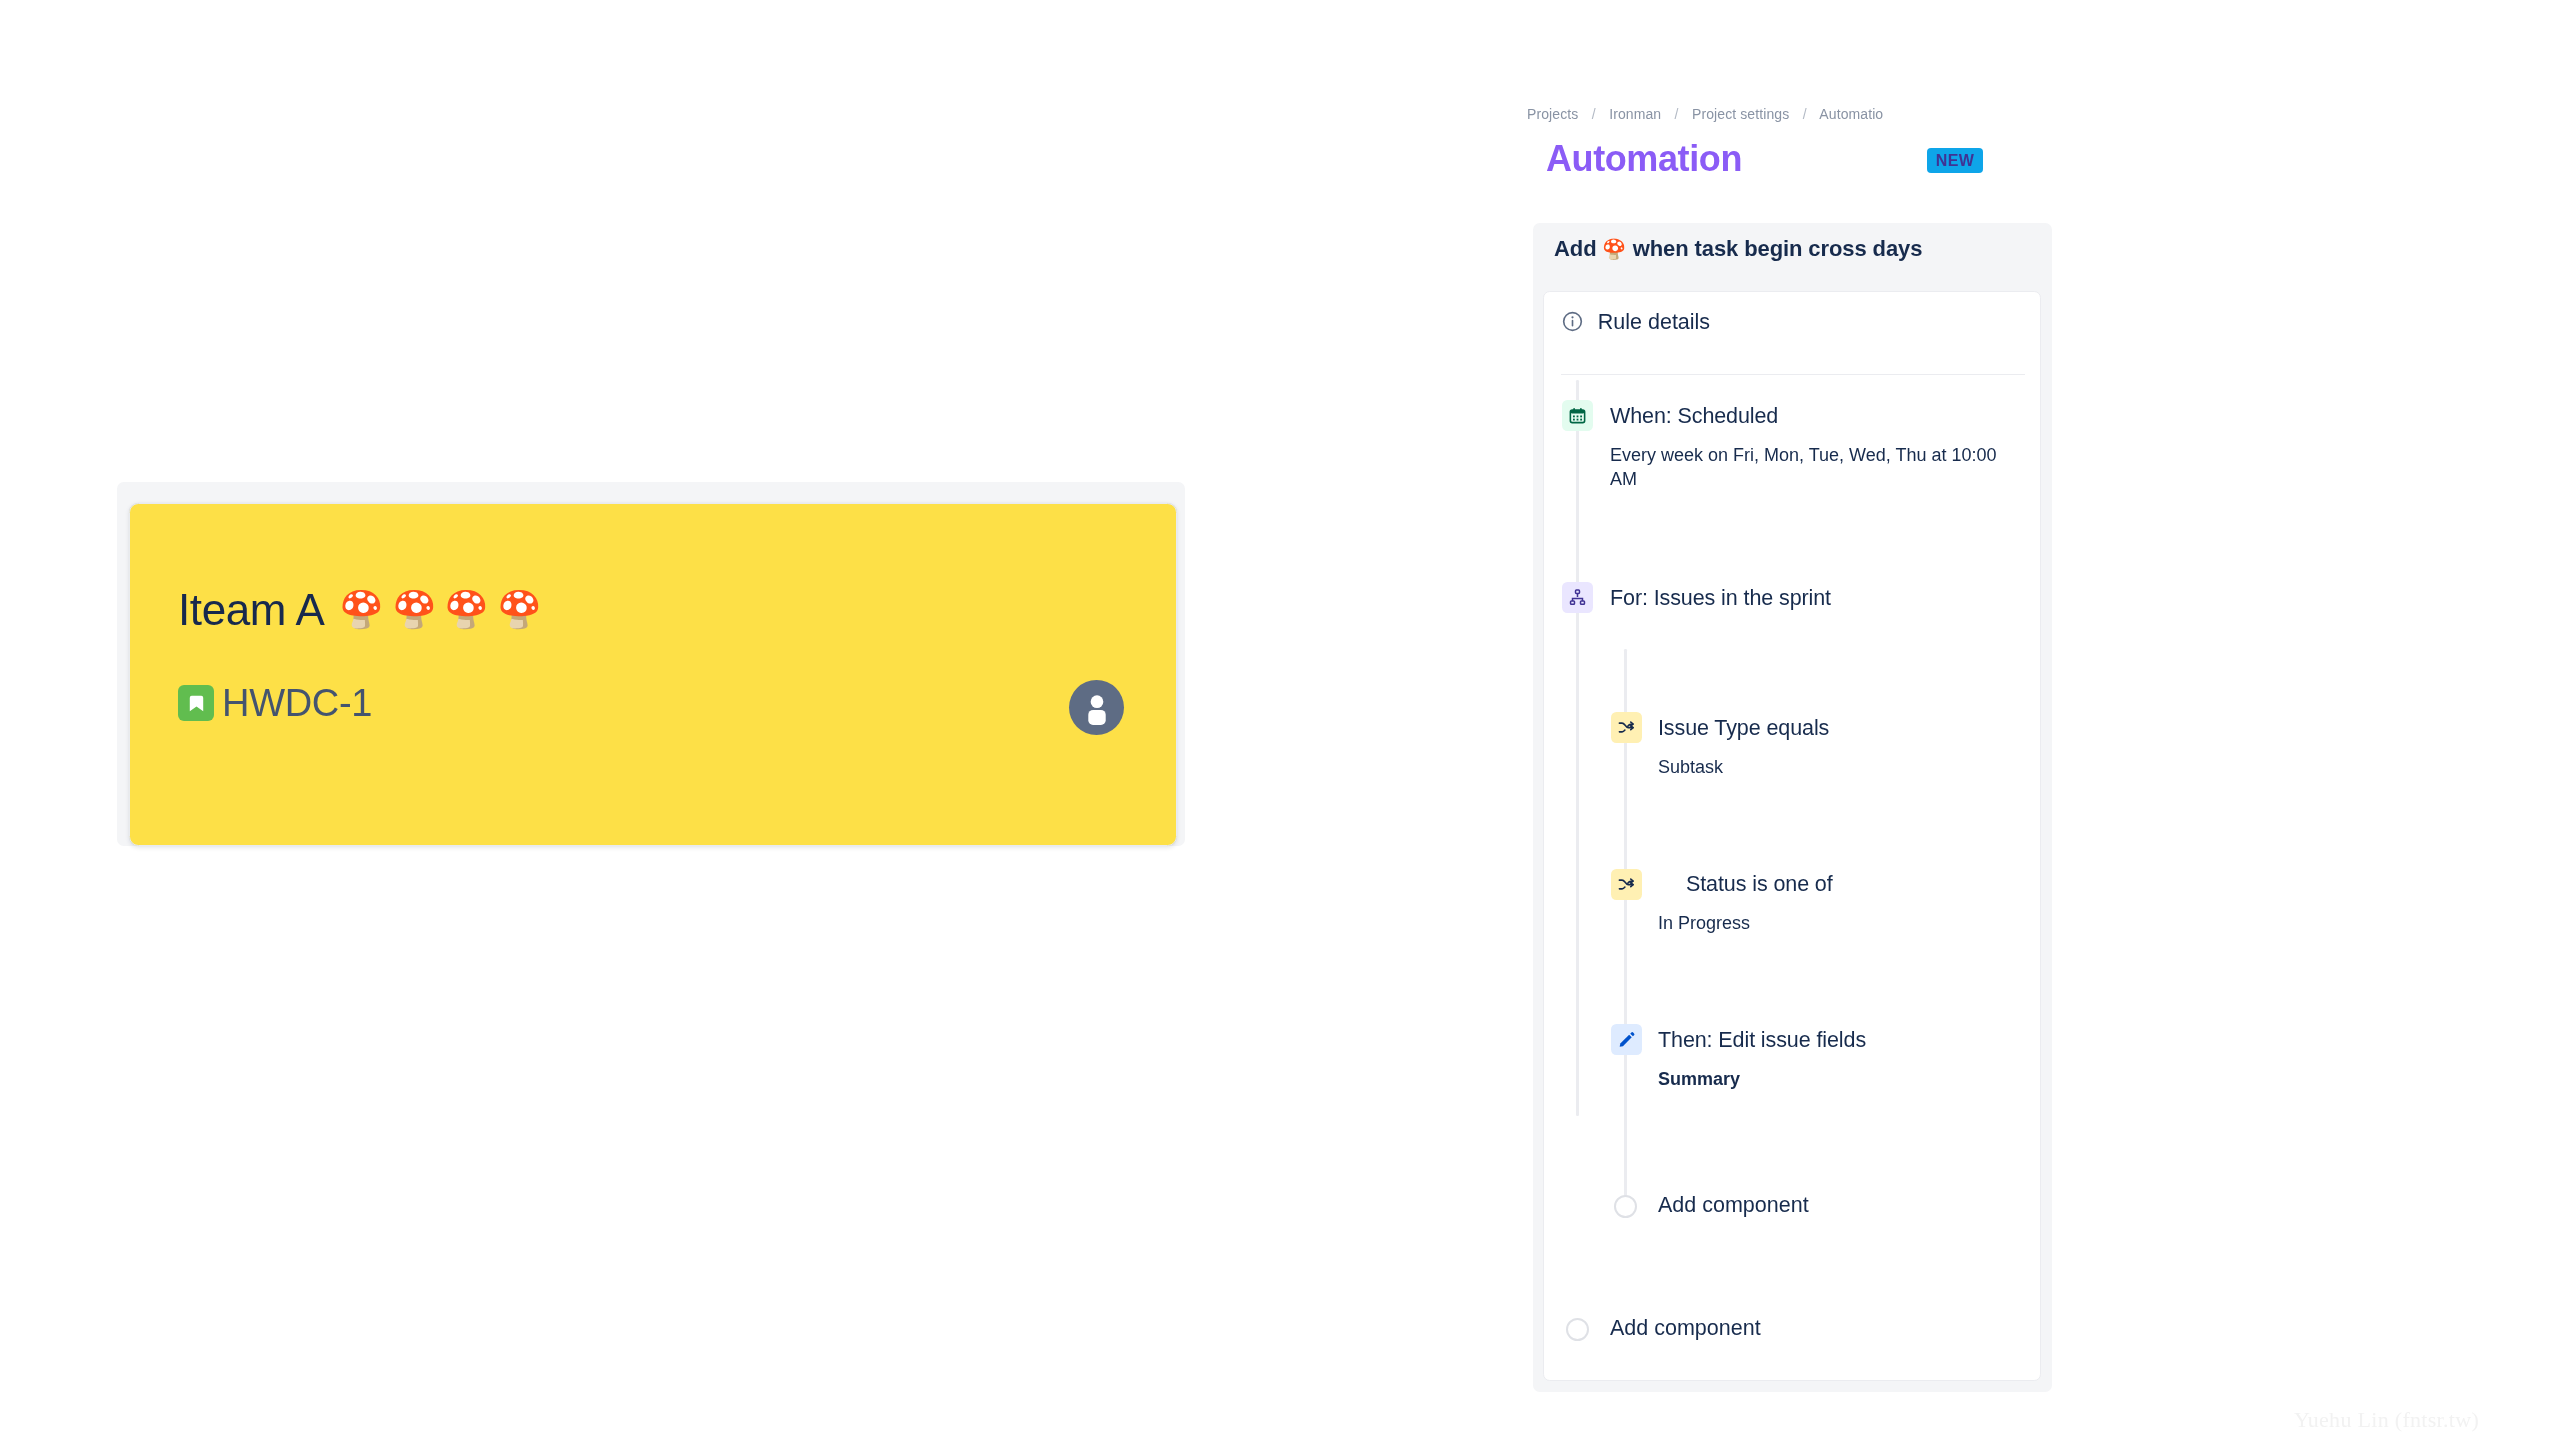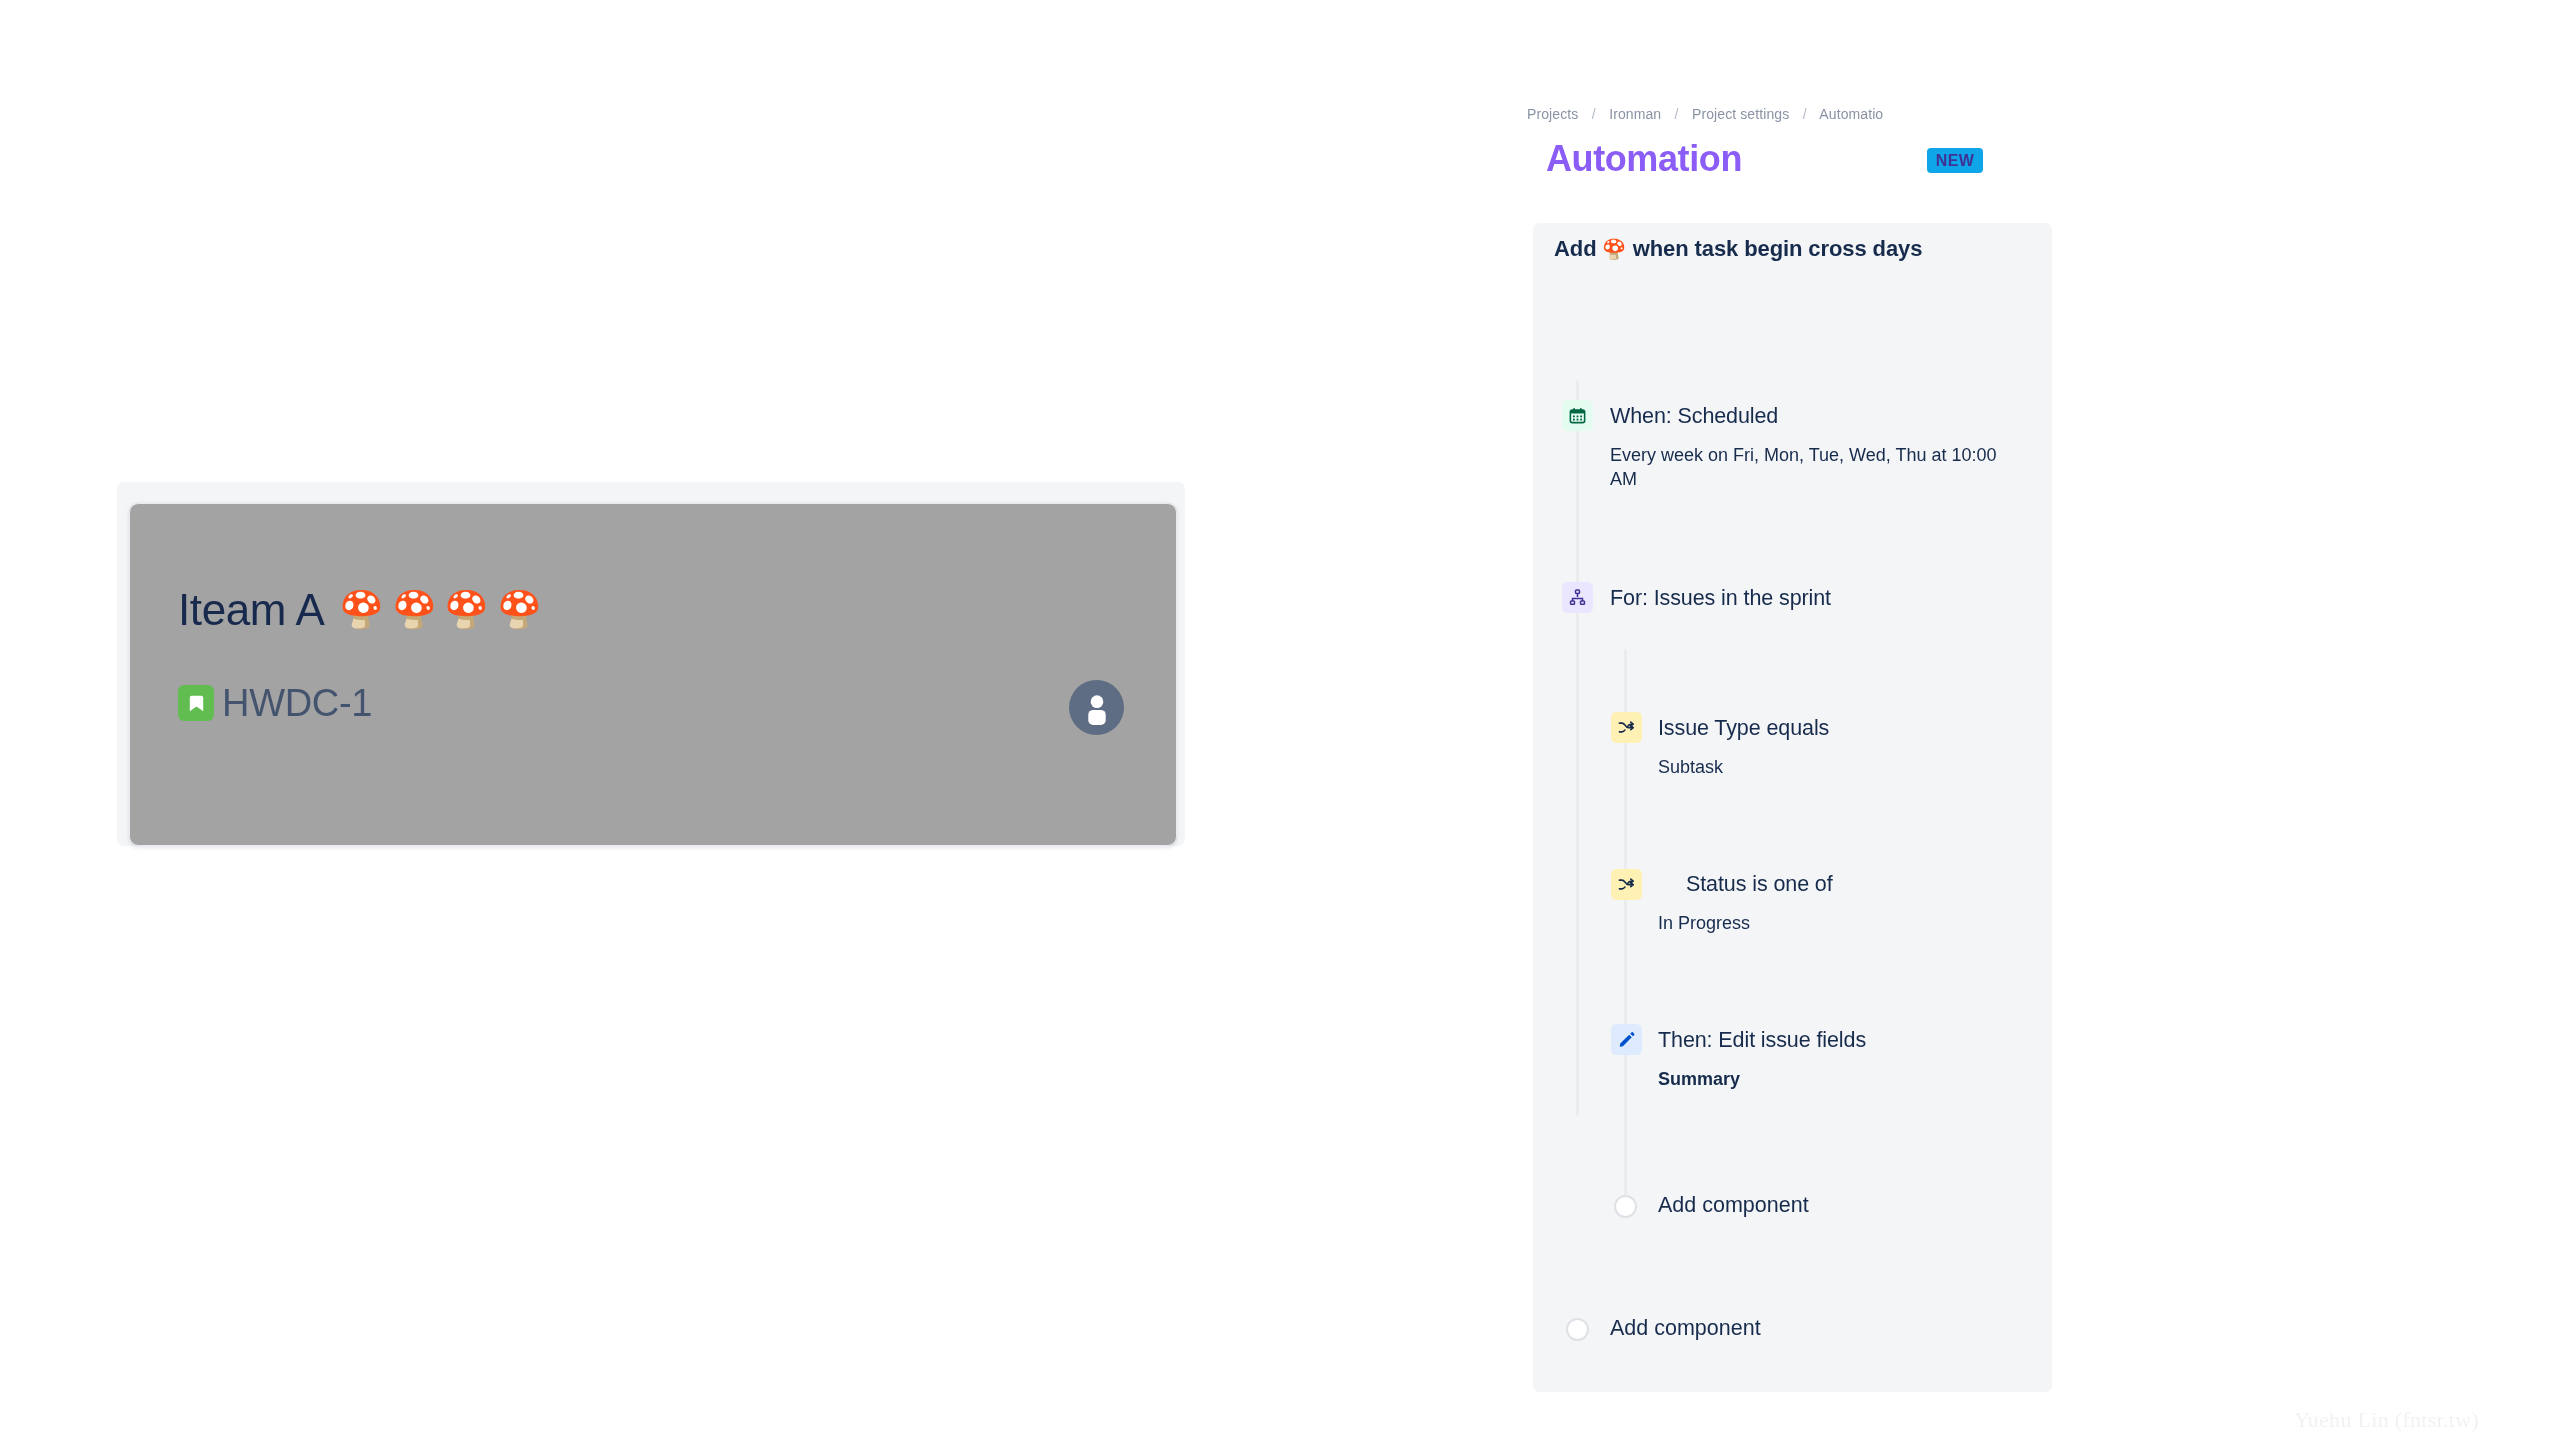--- a/index.html
+++ b/index.html
@@ -29,21 +29,21 @@
     background: #f4f5f7;
     border-radius: 6.7px;
   }
 
   .issue-card {
     position: absolute;
     left: 129px;
     top: 503px;
     width: 1048px;
     height: 343px;
-    background: #a3a3a3;
+    background: #fde047;
     border: 0.7px solid #e9ebee;
     border-radius: 9.4px;
     box-shadow: 0 1.3px 4px rgba(9, 30, 66, 0.10), 0 0 0.7px rgba(9, 30, 66, 0.14);
   }
 
   .issue-title {
     position: absolute;
     left: 48px;
     top: 81px;
     font-size: 44px;
@@ -324,20 +324,33 @@
 
   <div class="page-title">Automation</div>
   <div class="new-badge">NEW</div>
 
   <div class="rule-outer">
     <div class="rule-heading">
       <span>Add </span><span class="mush">🍄</span><span> when task begin cross days</span>
     </div>
   </div>
 
+  <div class="rule-inner">
+    <div class="rule-details-row">
+      <span>
+        <svg width="23" height="23" viewBox="0 0 24 24" fill="none">
+          <circle cx="12" cy="12" r="9.2" stroke="#5e6c84" stroke-width="1.7"></circle>
+          <circle cx="12" cy="7.6" r="1.15" fill="#5e6c84"></circle>
+          <rect x="11.15" y="10.3" width="1.7" height="7" rx="0.85" fill="#5e6c84"></rect>
+        </svg>
+      </span>
+      <span class="label">Rule details</span>
+    </div>
+    <div class="divider"></div>
+  </div>
 
   <div class="tree-line-main"></div>
   <div class="tree-line-nested"></div>
 
   <div class="comp">
     <span class="comp-icon ic-green" style="left:1562px; top:400px;">
       <svg width="19" height="19" viewBox="0 0 24 24">
         <rect x="3" y="5" width="18" height="16" rx="2.4" fill="none" stroke="#006644" stroke-width="2"></rect>
         <rect x="3" y="5" width="18" height="4.6" rx="2.2" fill="#006644"></rect>
         <rect x="6.6" y="2.6" width="2.2" height="4" rx="1.1" fill="#006644"></rect>

